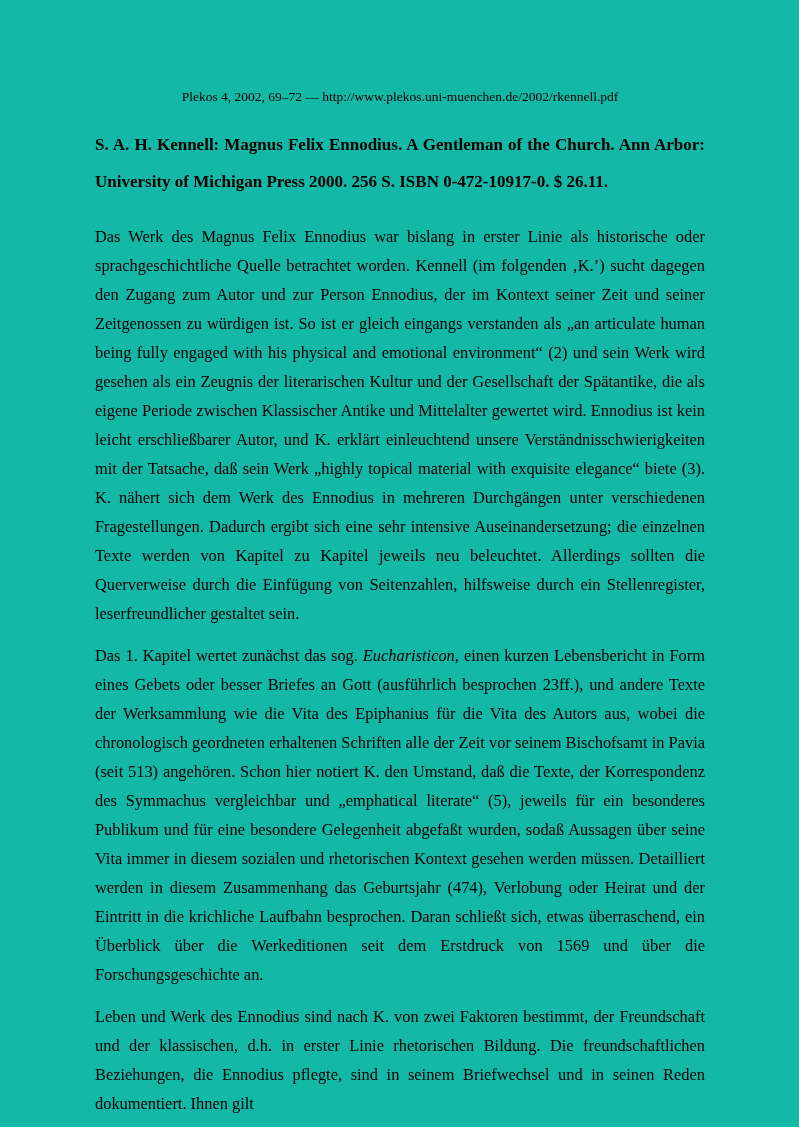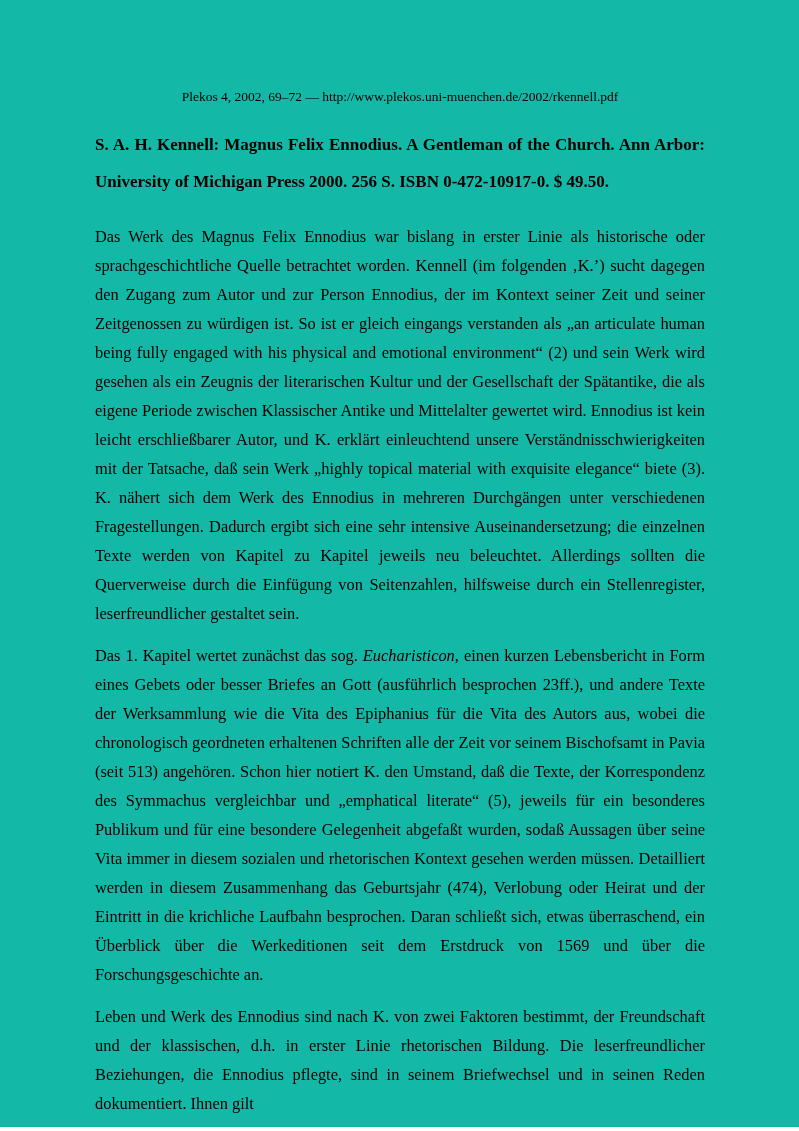--- a/index.html
+++ b/index.html
@@ -45,21 +45,21 @@
     font-style: italic;
   }
 </style>
 </head>
 <body>
 
 <div class="page">
 
   <div class="journal-header">Plekos 4, 2002, 69–72 — http://www.plekos.uni-muenchen.de/2002/rkennell.pdf</div>
 
-  <div class="book-title">S. A. H. Kennell: Magnus Felix Ennodius. A Gentleman of the Church. Ann Arbor: University of Michigan Press 2000. 256 S. ISBN 0-472-10917-0. $ 49.50.</div>
+  <div class="book-title">S. A. H. Kennell: Magnus Felix Ennodius. A Gentleman of the Church. Ann Arbor: University of Michigan Press 2000. 256 S. ISBN 0-472-10917-0. $ 26.11.</div>
 
   <p class="para"><span>Das Werk des Magnus Felix Ennodius war bislang in erster Linie als historische oder sprachgeschichtliche Quelle betrachtet worden. Kennell (im folgenden ‚K.’) sucht dagegen den Zugang zum Autor und zur Person Ennodius, der im Kontext seiner Zeit und seiner Zeitgenossen zu würdigen ist. So ist er gleich eingangs verstanden als „an articulate human being fully engaged with his physical and emotional environment“ (2) und sein Werk wird gesehen als ein Zeugnis der literarischen Kultur und der Gesellschaft der Spätantike, die als eigene Periode zwischen Klassischer Antike und Mittelalter gewertet wird. Ennodius ist kein leicht erschließbarer Autor, und K. erklärt einleuchtend unsere Verständnisschwierigkeiten mit der Tatsache, daß sein Werk „highly topical material with exquisite elegance“ biete (3). K. nähert sich dem Werk des Ennodius in mehreren Durchgängen unter verschiedenen Fragestellungen. Dadurch ergibt sich eine sehr intensive Auseinandersetzung; die einzelnen Texte werden von Kapitel zu Kapitel jeweils neu beleuchtet. Allerdings sollten die Querverweise durch die Einfügung von Seitenzahlen, hilfsweise durch ein Stellenregister, leserfreundlicher gestaltet sein.</span></p>
 
   <p class="para"><span>Das 1. Kapitel wertet zunächst das sog. </span><em>Eucharisticon</em><span>, einen kurzen Lebensbericht in Form eines Gebets oder besser Briefes an Gott (ausführlich besprochen 23ff.), und andere Texte der Werksammlung wie die Vita des Epiphanius für die Vita des Autors aus, wobei die chronologisch geordneten erhaltenen Schriften alle der Zeit vor seinem Bischofsamt in Pavia (seit 513) angehören. Schon hier notiert K. den Umstand, daß die Texte, der Korrespondenz des Symmachus vergleichbar und „emphatical literate“ (5), jeweils für ein besonderes Publikum und für eine besondere Gelegenheit abgefaßt wurden, sodaß Aussagen über seine Vita immer in diesem sozialen und rhetorischen Kontext gesehen werden müssen. Detailliert werden in diesem Zusammenhang das Geburtsjahr (474), Verlobung oder Heirat und der Eintritt in die krichliche Laufbahn besprochen. Daran schließt sich, etwas überraschend, ein Überblick über die Werkeditionen seit dem Erstdruck von 1569 und über die Forschungsgeschichte an.</span></p>
 
-  <p class="para"><span>Leben und Werk des Ennodius sind nach K. von zwei Faktoren bestimmt, der Freundschaft und der klassischen, d.h. in erster Linie rhetorischen Bildung. Die leserfreundlicher Beziehungen, die Ennodius pflegte, sind in seinem Briefwechsel und in seinen Reden dokumentiert. Ihnen gilt</span></p>
+  <p class="para"><span>Leben und Werk des Ennodius sind nach K. von zwei Faktoren bestimmt, der Freundschaft und der klassischen, d.h. in erster Linie rhetorischen Bildung. Die freundschaftlichen Beziehungen, die Ennodius pflegte, sind in seinem Briefwechsel und in seinen Reden dokumentiert. Ihnen gilt</span></p>
 
 </div>
 
 </body></html>

